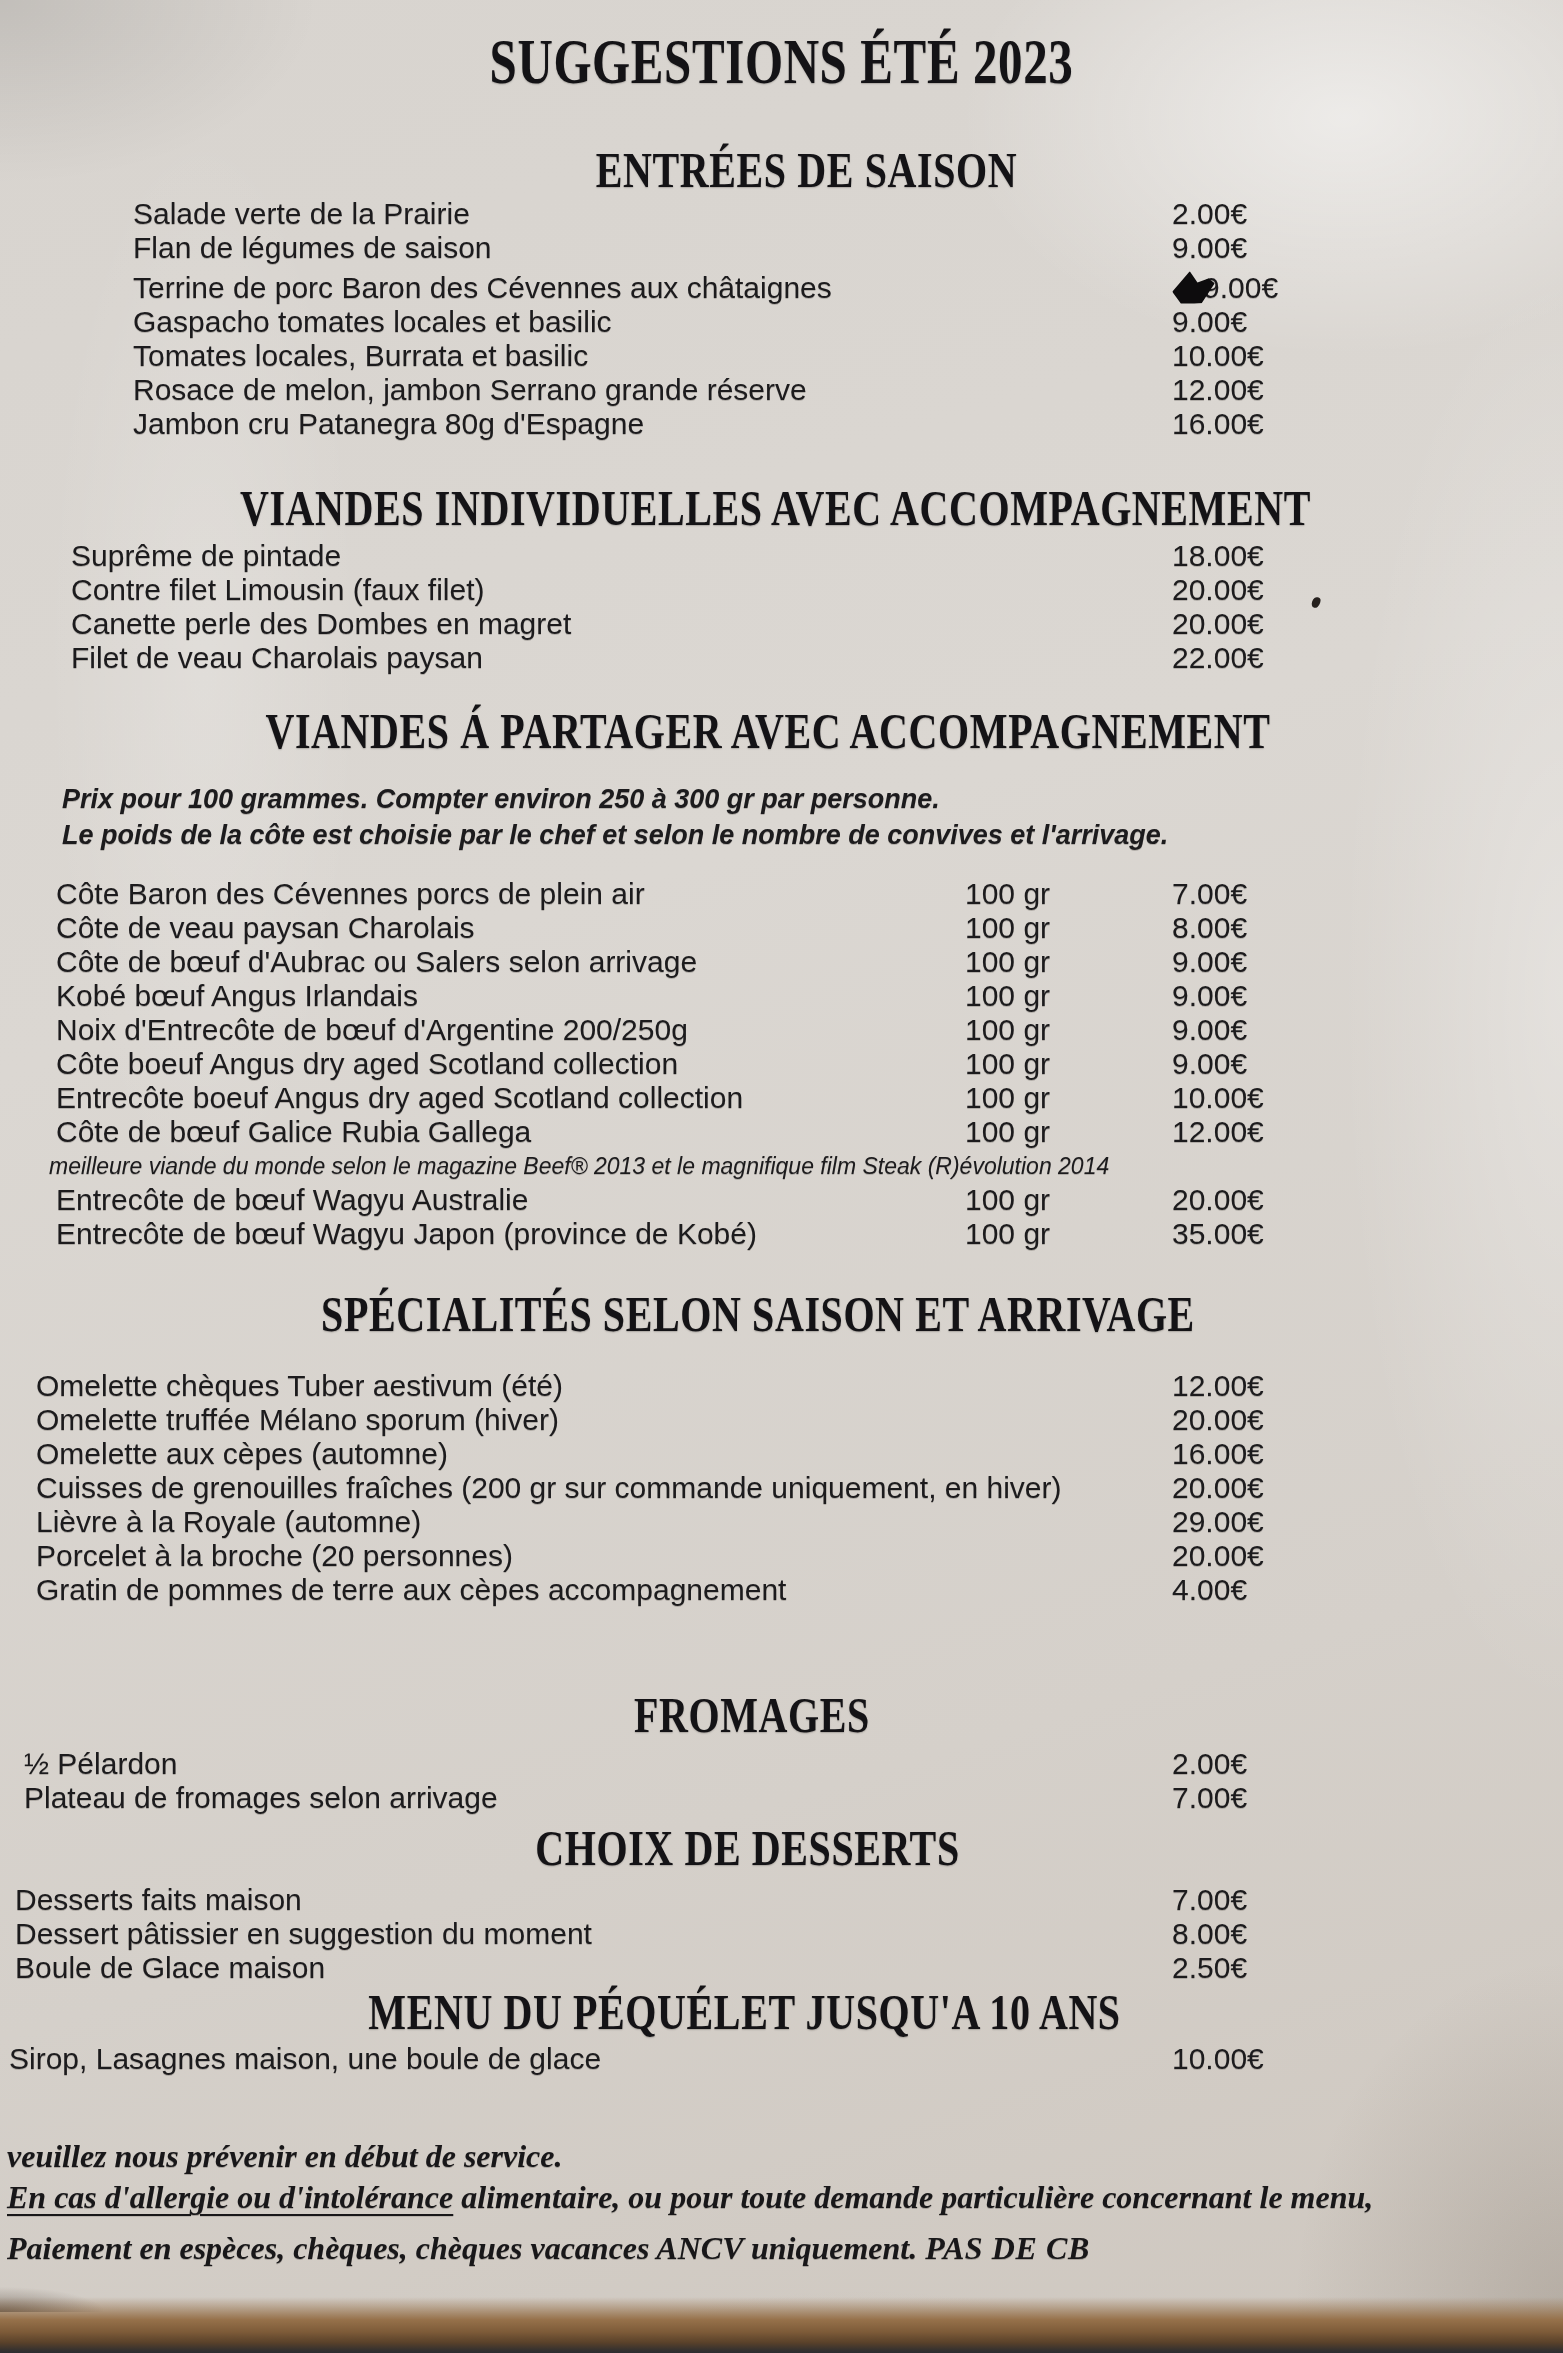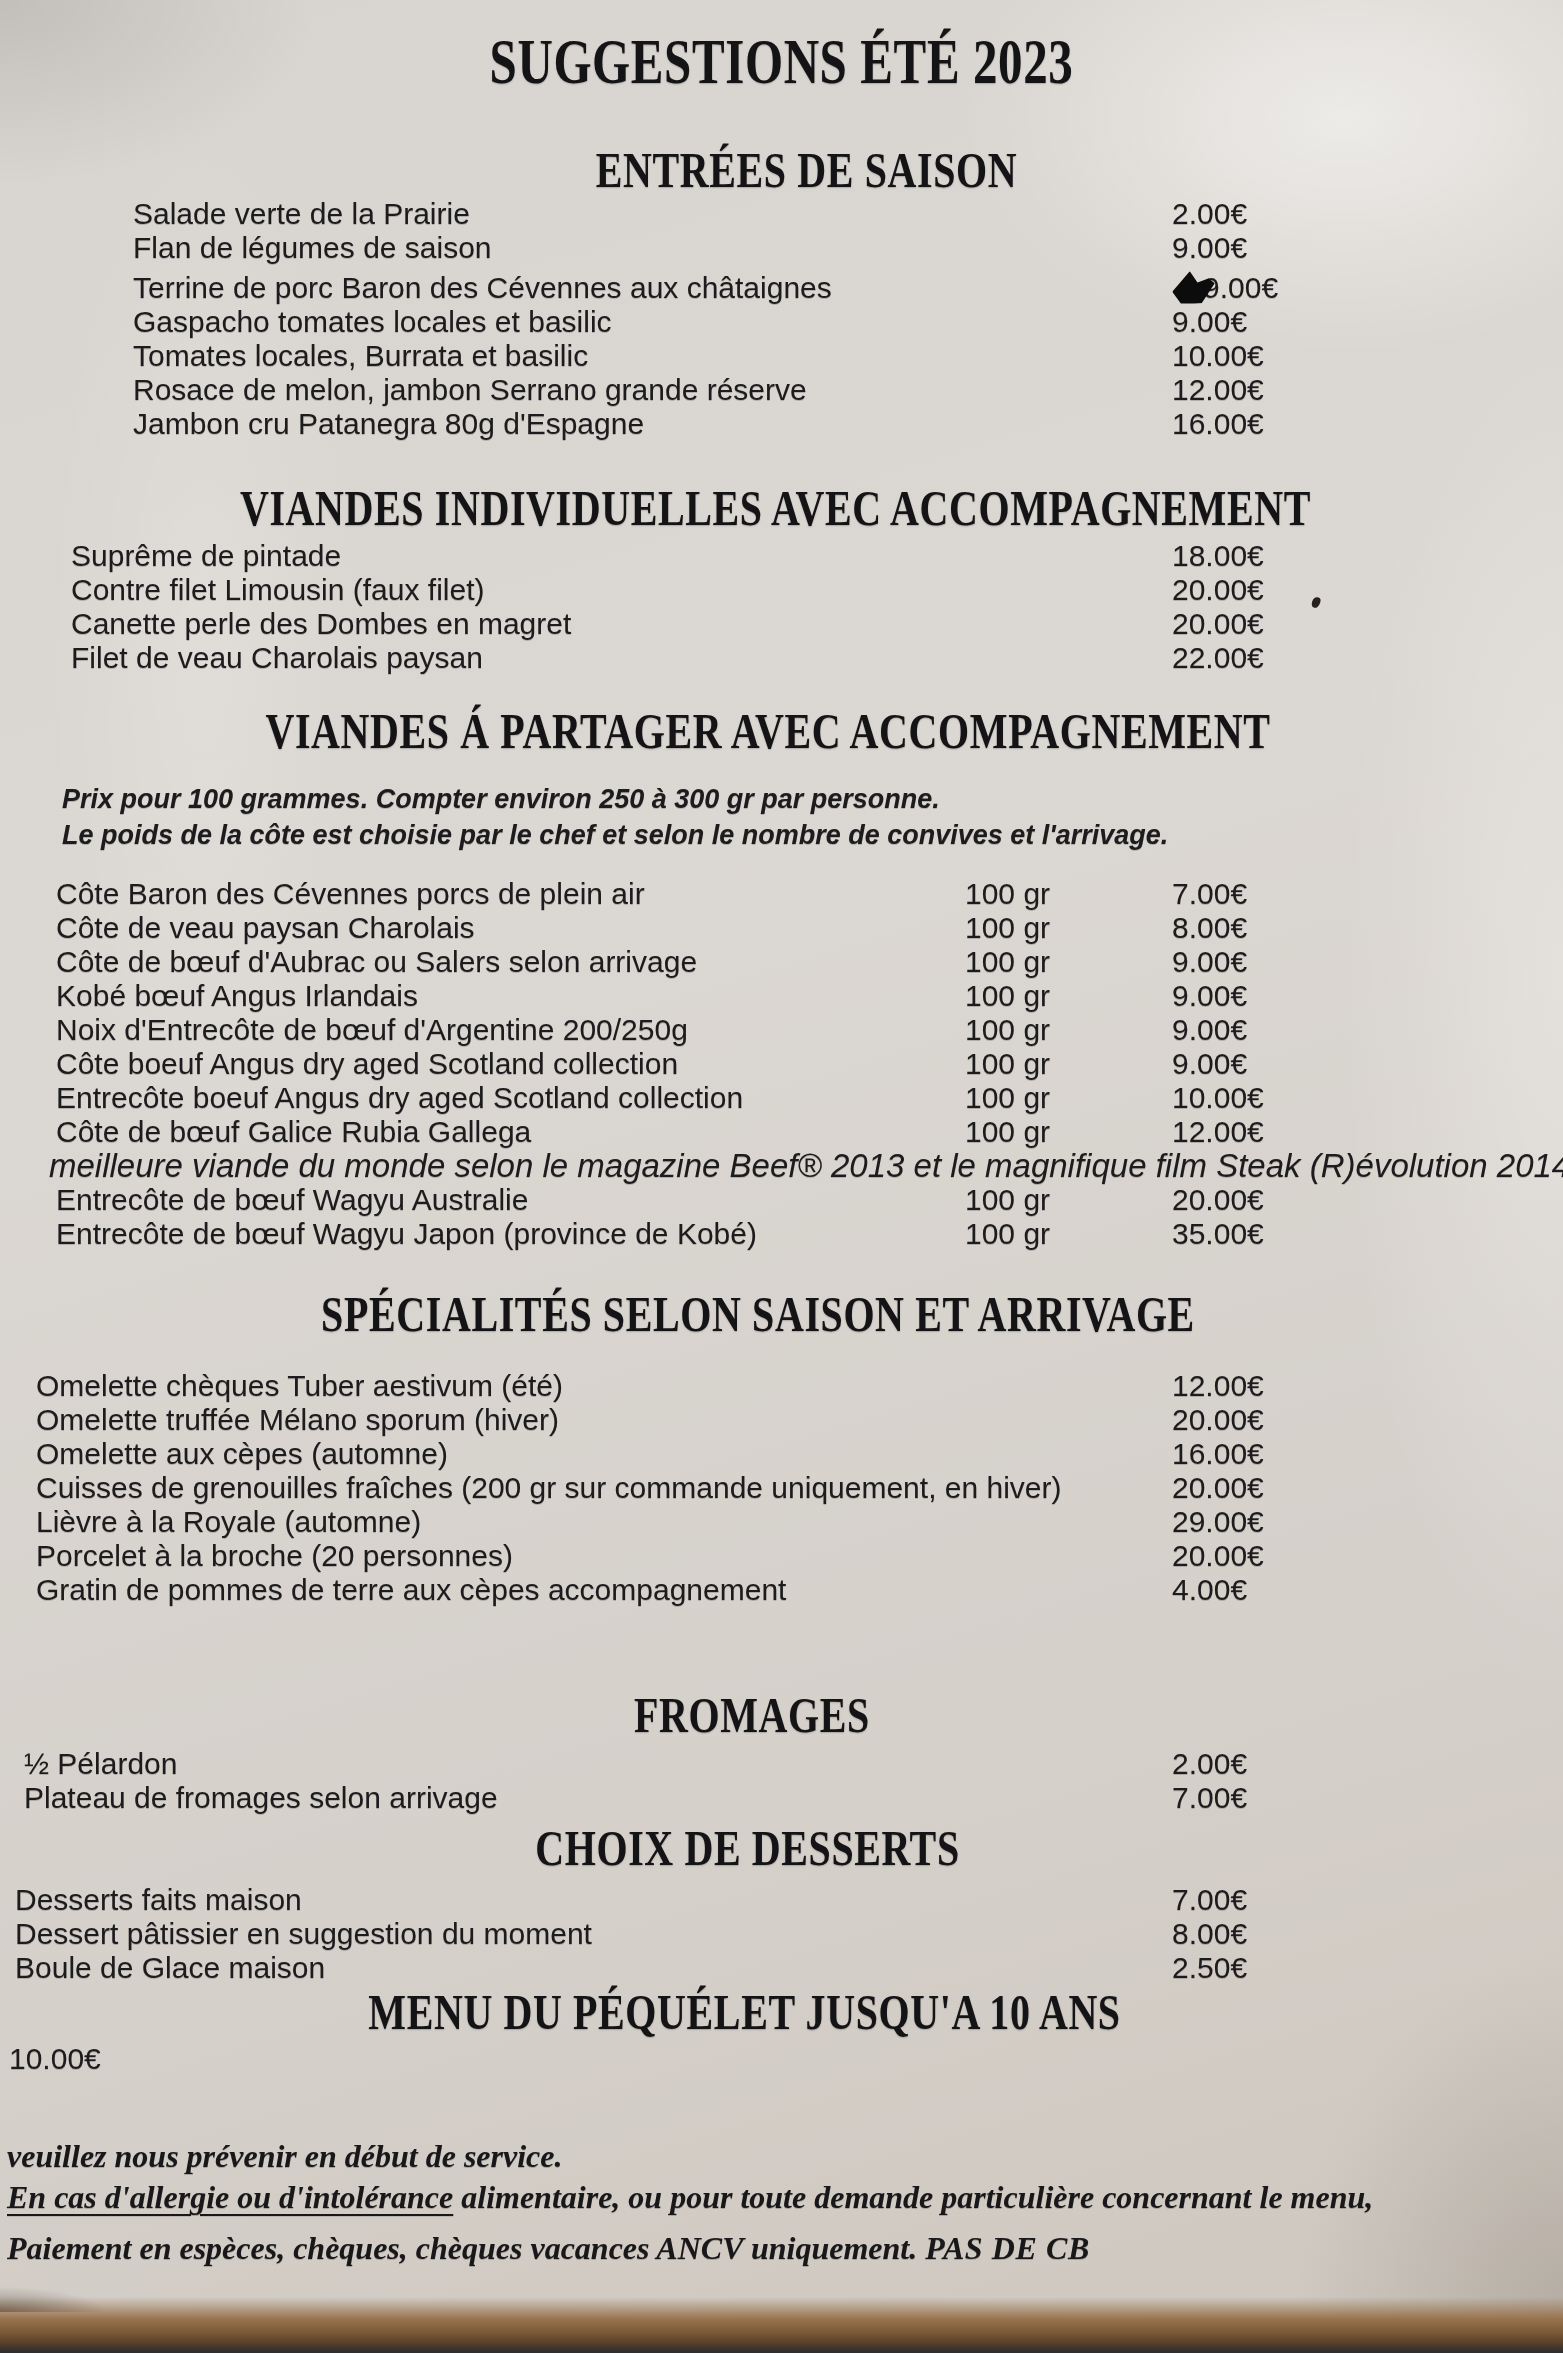--- a/index.html
+++ b/index.html
@@ -64,21 +64,21 @@
   .sec-notes {
     margin-top:27px;
     font-size:27px; line-height:36px;
     font-weight:700; font-style:italic;
     padding-left:6px;
     text-shadow:0 0.6px 0.6px rgba(35,30,28,.22);
   }
   .rows-gap { height:24px; }
 
   .note-row {
-    font-size:33px; line-height:34px;
+    font-size:23px; line-height:34px;
     font-style:italic; white-space:nowrap;
     margin-left:-7px;
     text-shadow:0 0.6px 0.6px rgba(35,30,28,.22);
   }
 
   
   .blob {
     display:inline-block;
     width:43px; height:33px;
     background:#0d0c0d;
@@ -296,20 +296,21 @@
           <span class="price"><span>8.00€</span></span>
         </div>
         <div class="row">
           <span class="name">Boule de Glace maison</span>
           <span class="price"><span>2.50€</span></span>
         </div>
       </section>
       <section class="sec sec-peq">
         <h2 class="display">MENU DU PÉQUÉLET JUSQU'A 10 ANS</h2>
         <div class="row">
+          <span class="name">Sirop, Lasagnes maison, une boule de glace</span>
           <span class="price"><span>10.00€</span></span>
         </div>
       </section>
     </div>
 
   <div class="footer">
     <div>veuillez nous prévenir en début de service.</div>
     <div>
       <span class="underlined">En cas d'allergie ou d'intolérance</span><span> alimentaire, ou  pour toute demande particulière concernant le menu,</span>
     </div>

